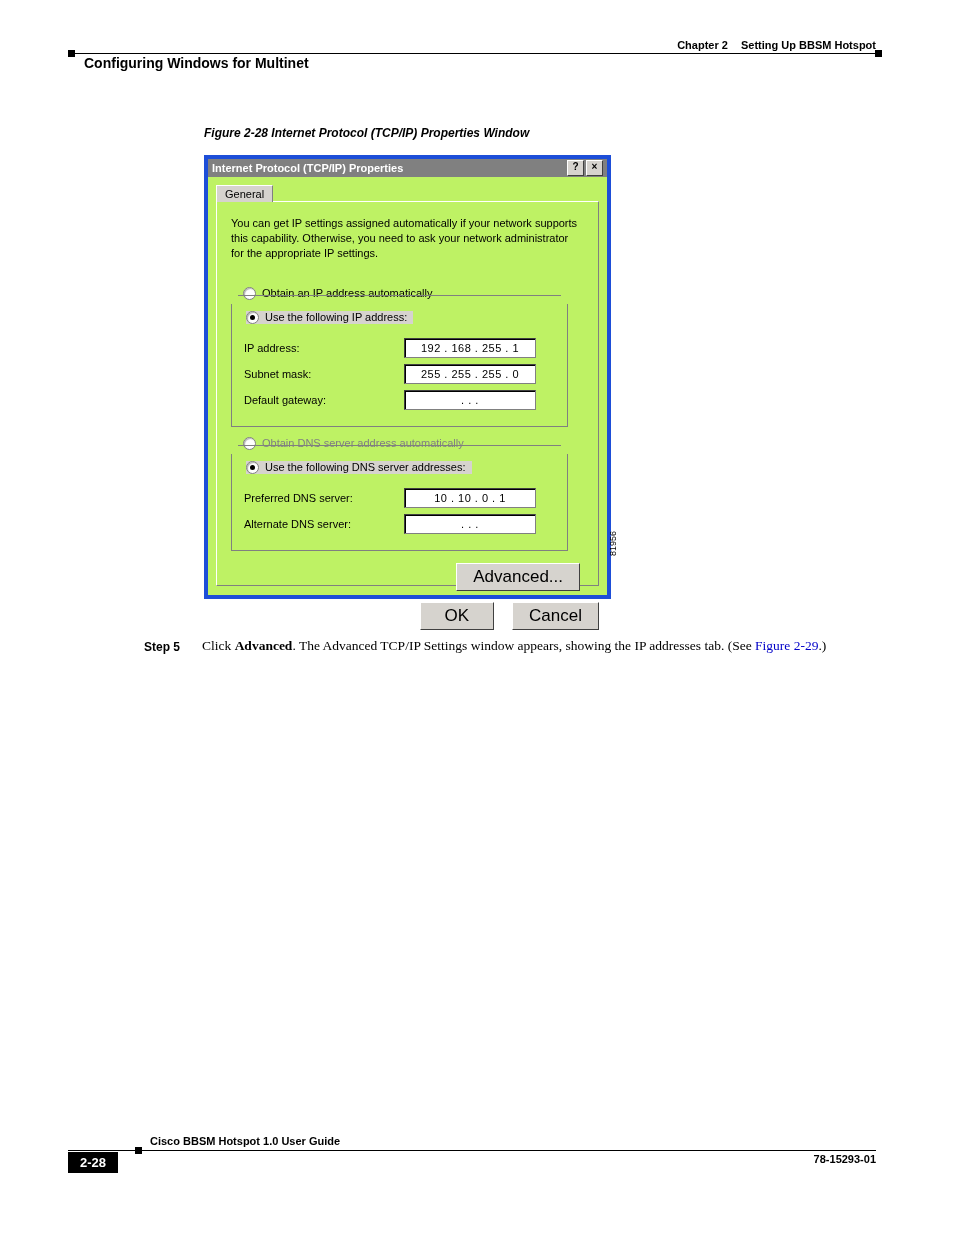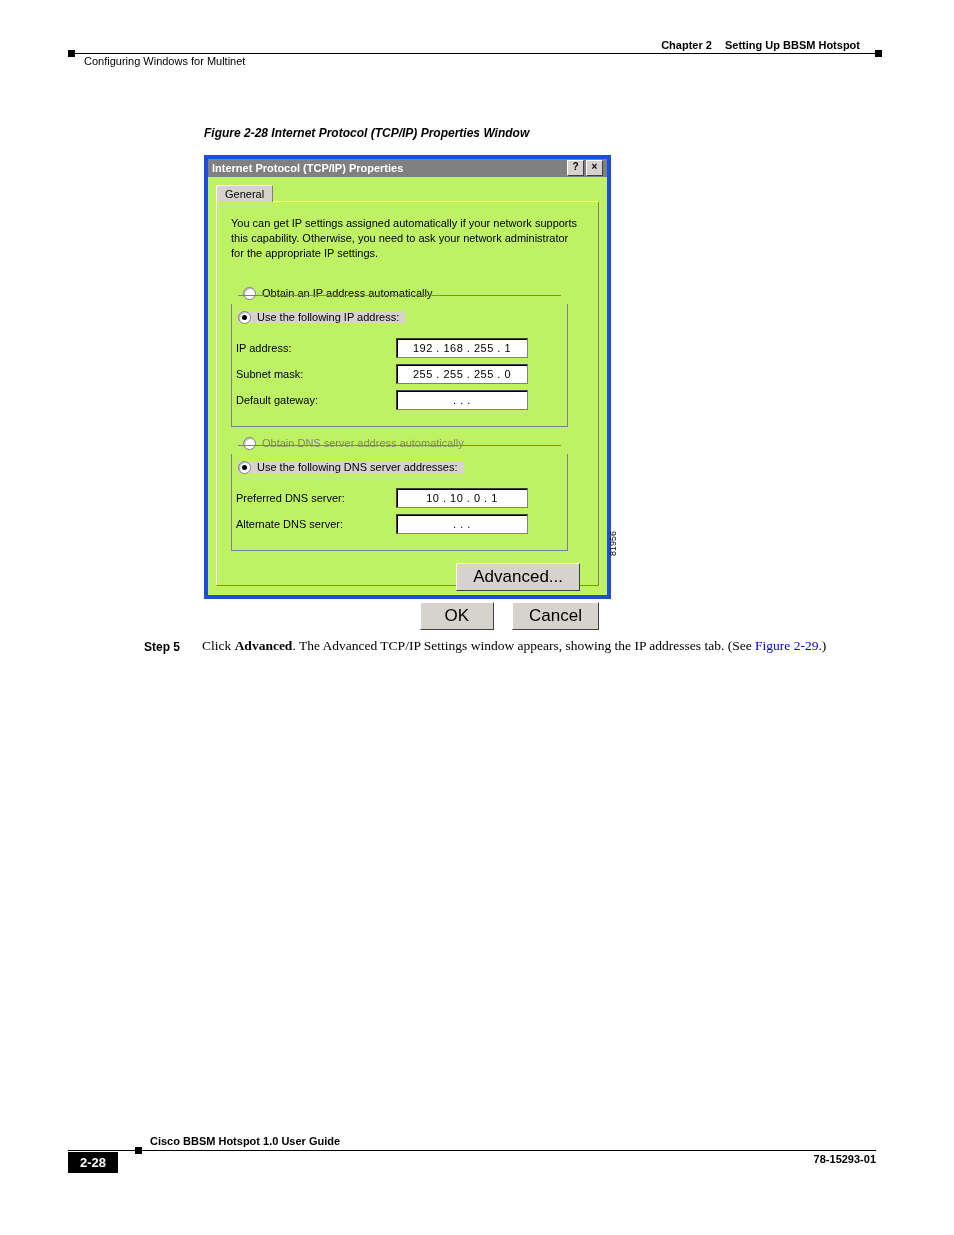--- a/index.html
+++ b/index.html
@@ -6,21 +6,21 @@
   margin: 0;
   padding: 0;
   font-family: "Times New Roman", serif;
   background: #fff;
   width: 954px;
   height: 1235px;
   position: relative;
 }
 .header-right {
   position: absolute;
-  right: 94px;
+  right: 78px;
   top: 39px;
   font-family: Arial, sans-serif;
   font-size: 11px;
   font-weight: bold;
 }
 .header-right .chapter-label { margin-right: 10px; }
 .header-rule {
   position: absolute;
   top: 53px;
   left: 68px;
@@ -34,22 +34,22 @@
   right: 72px;
   width: 7px;
   height: 7px;
   background: #000;
 }
 .header-left {
   position: absolute;
   left: 84px;
   top: 55px;
   font-family: Arial, sans-serif;
-  font-size: 11px;
-  font-weight: normal;
+  font-size: 14px;
+  font-weight: bold;
 }
 .header-sq-left {
   position: absolute;
   top: 50px;
   left: 68px;
   width: 7px;
   height: 7px;
   background: #000;
 }
 .figure-caption {
@@ -134,21 +134,21 @@
   height: 5px;
   background: #000;
   border-radius: 50%;
   position: absolute;
   top: 3px;
   left: 3px;
 }
 .group {
   border: 1px solid #808080;
   border-top: none;
-  padding: 10px 4px;
+  padding: 10px 12px;
   margin: 0 16px 10px 0;
   position: relative;
 }
 .group-legend {
   position: absolute;
   top: -9px;
   left: 6px;
   right: 6px;
   border-top: 1px solid #808080;
 }

